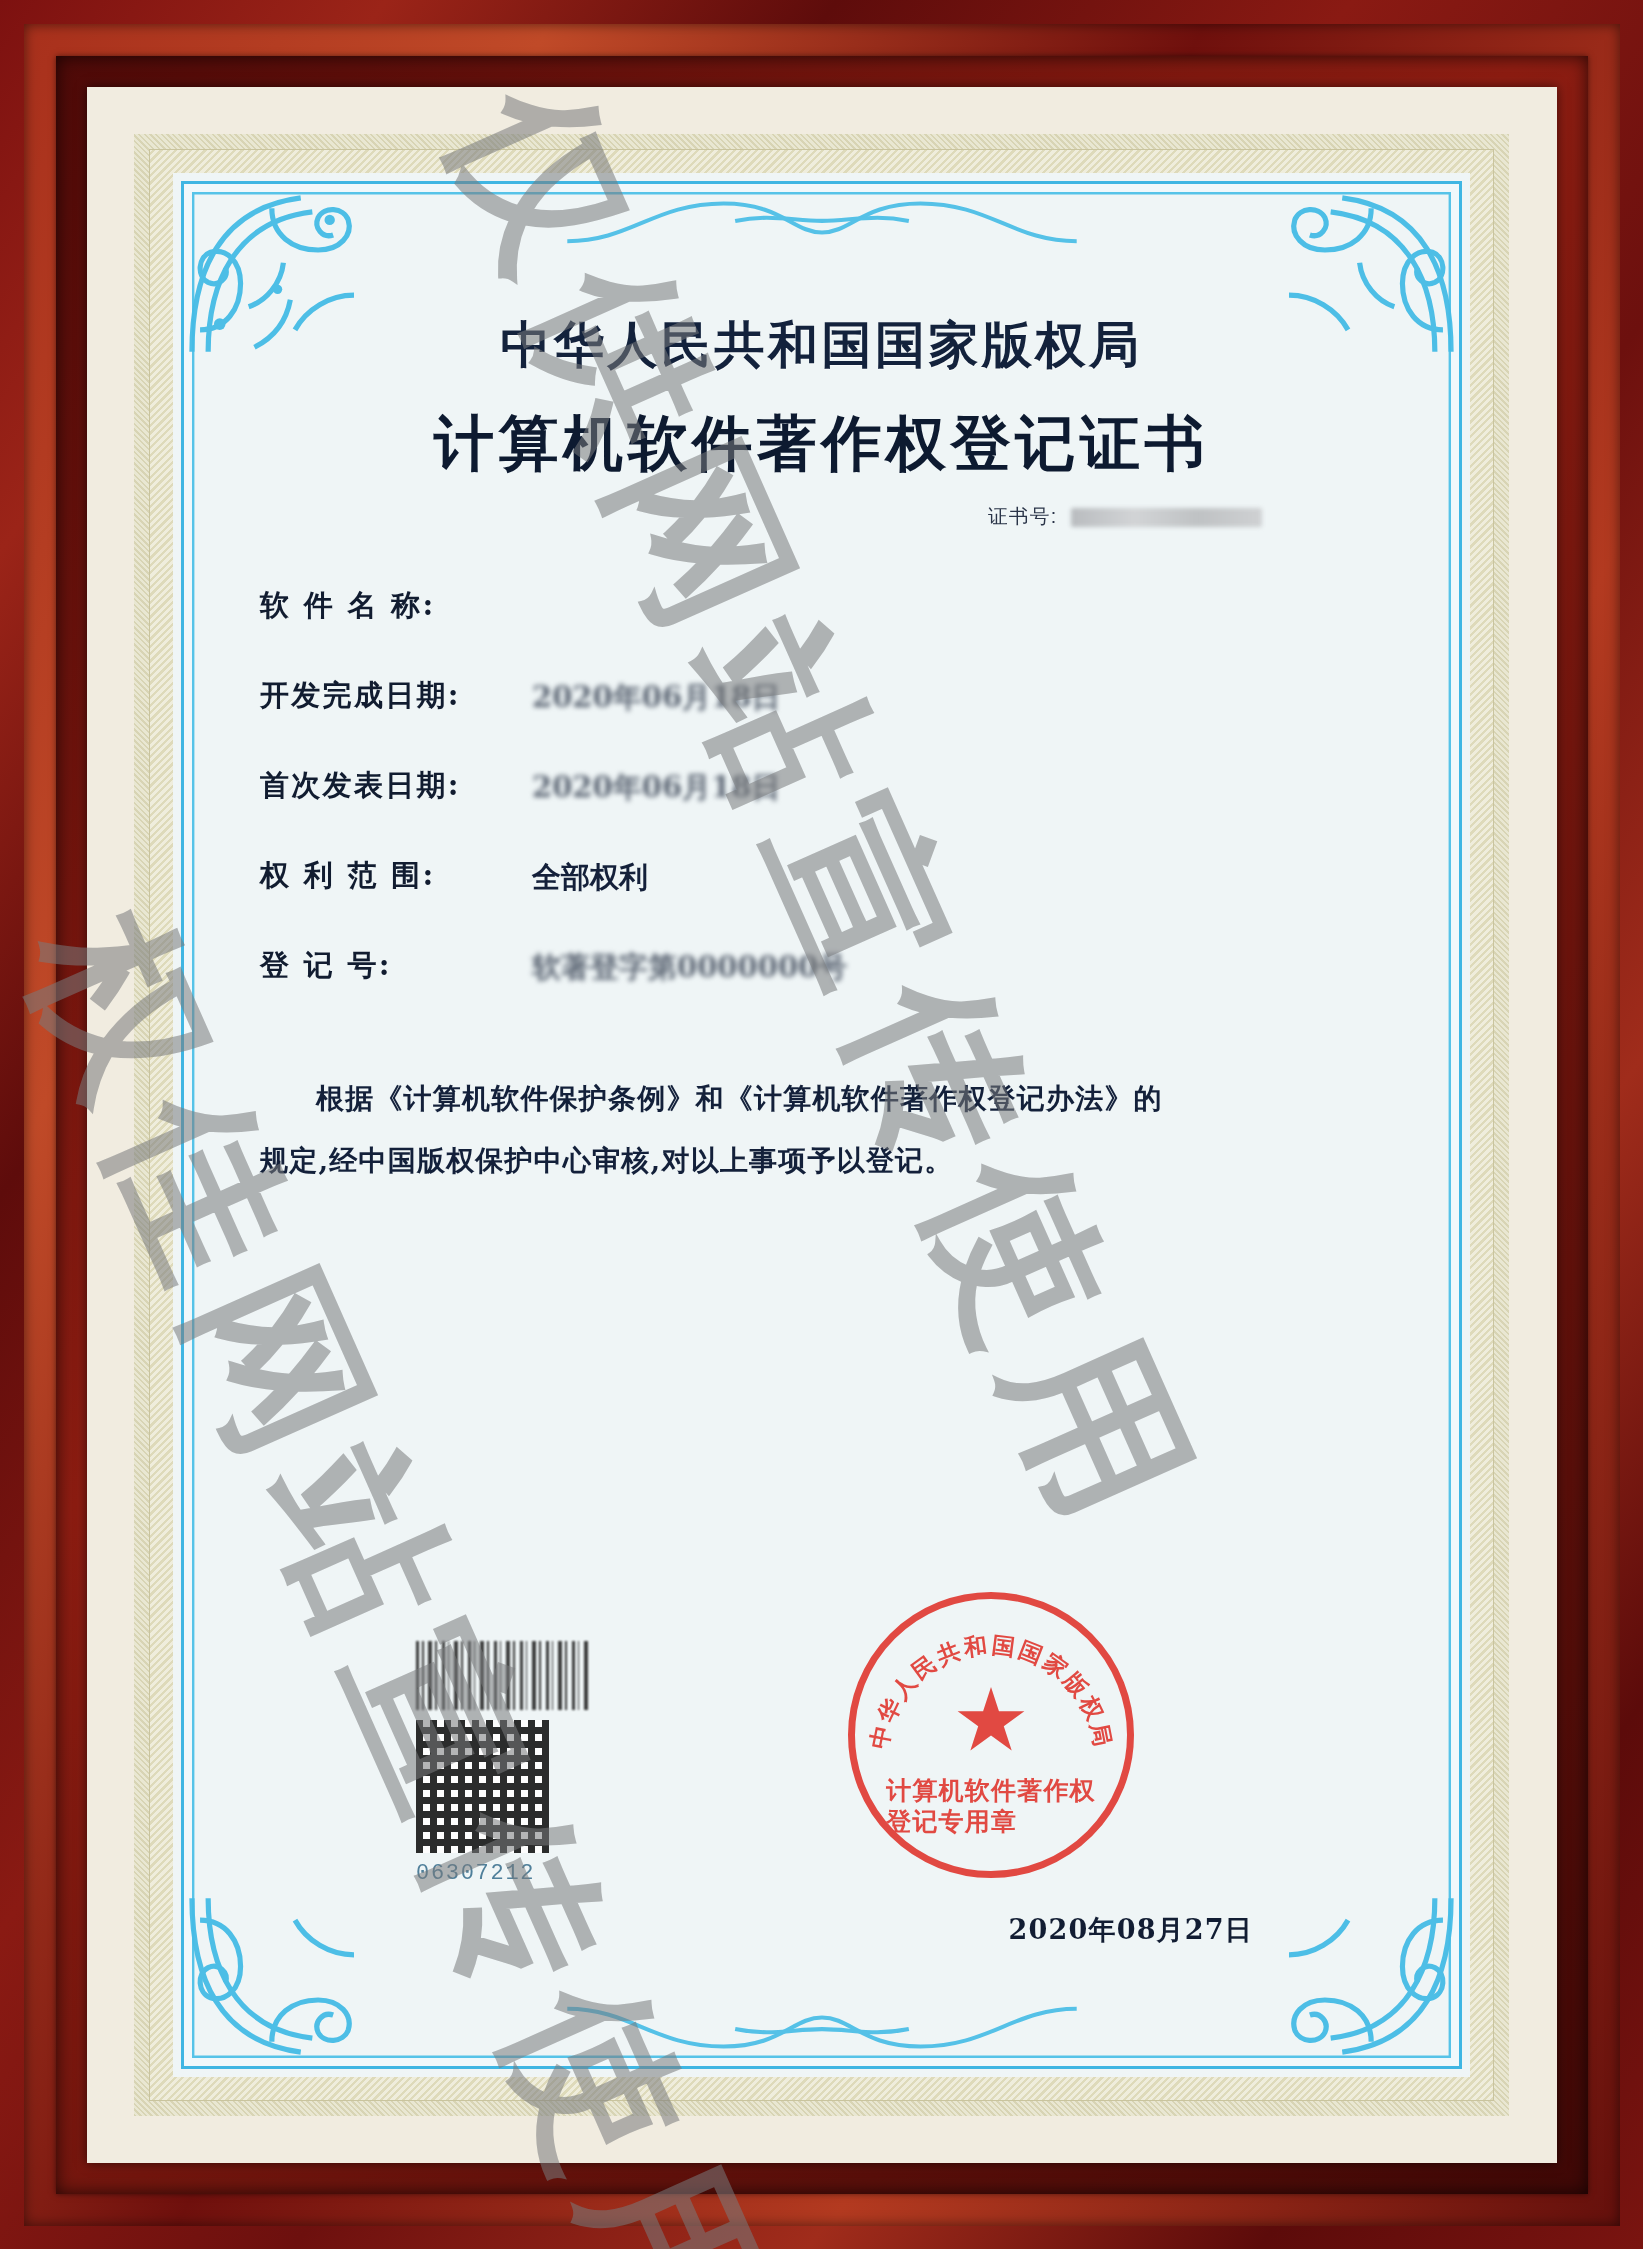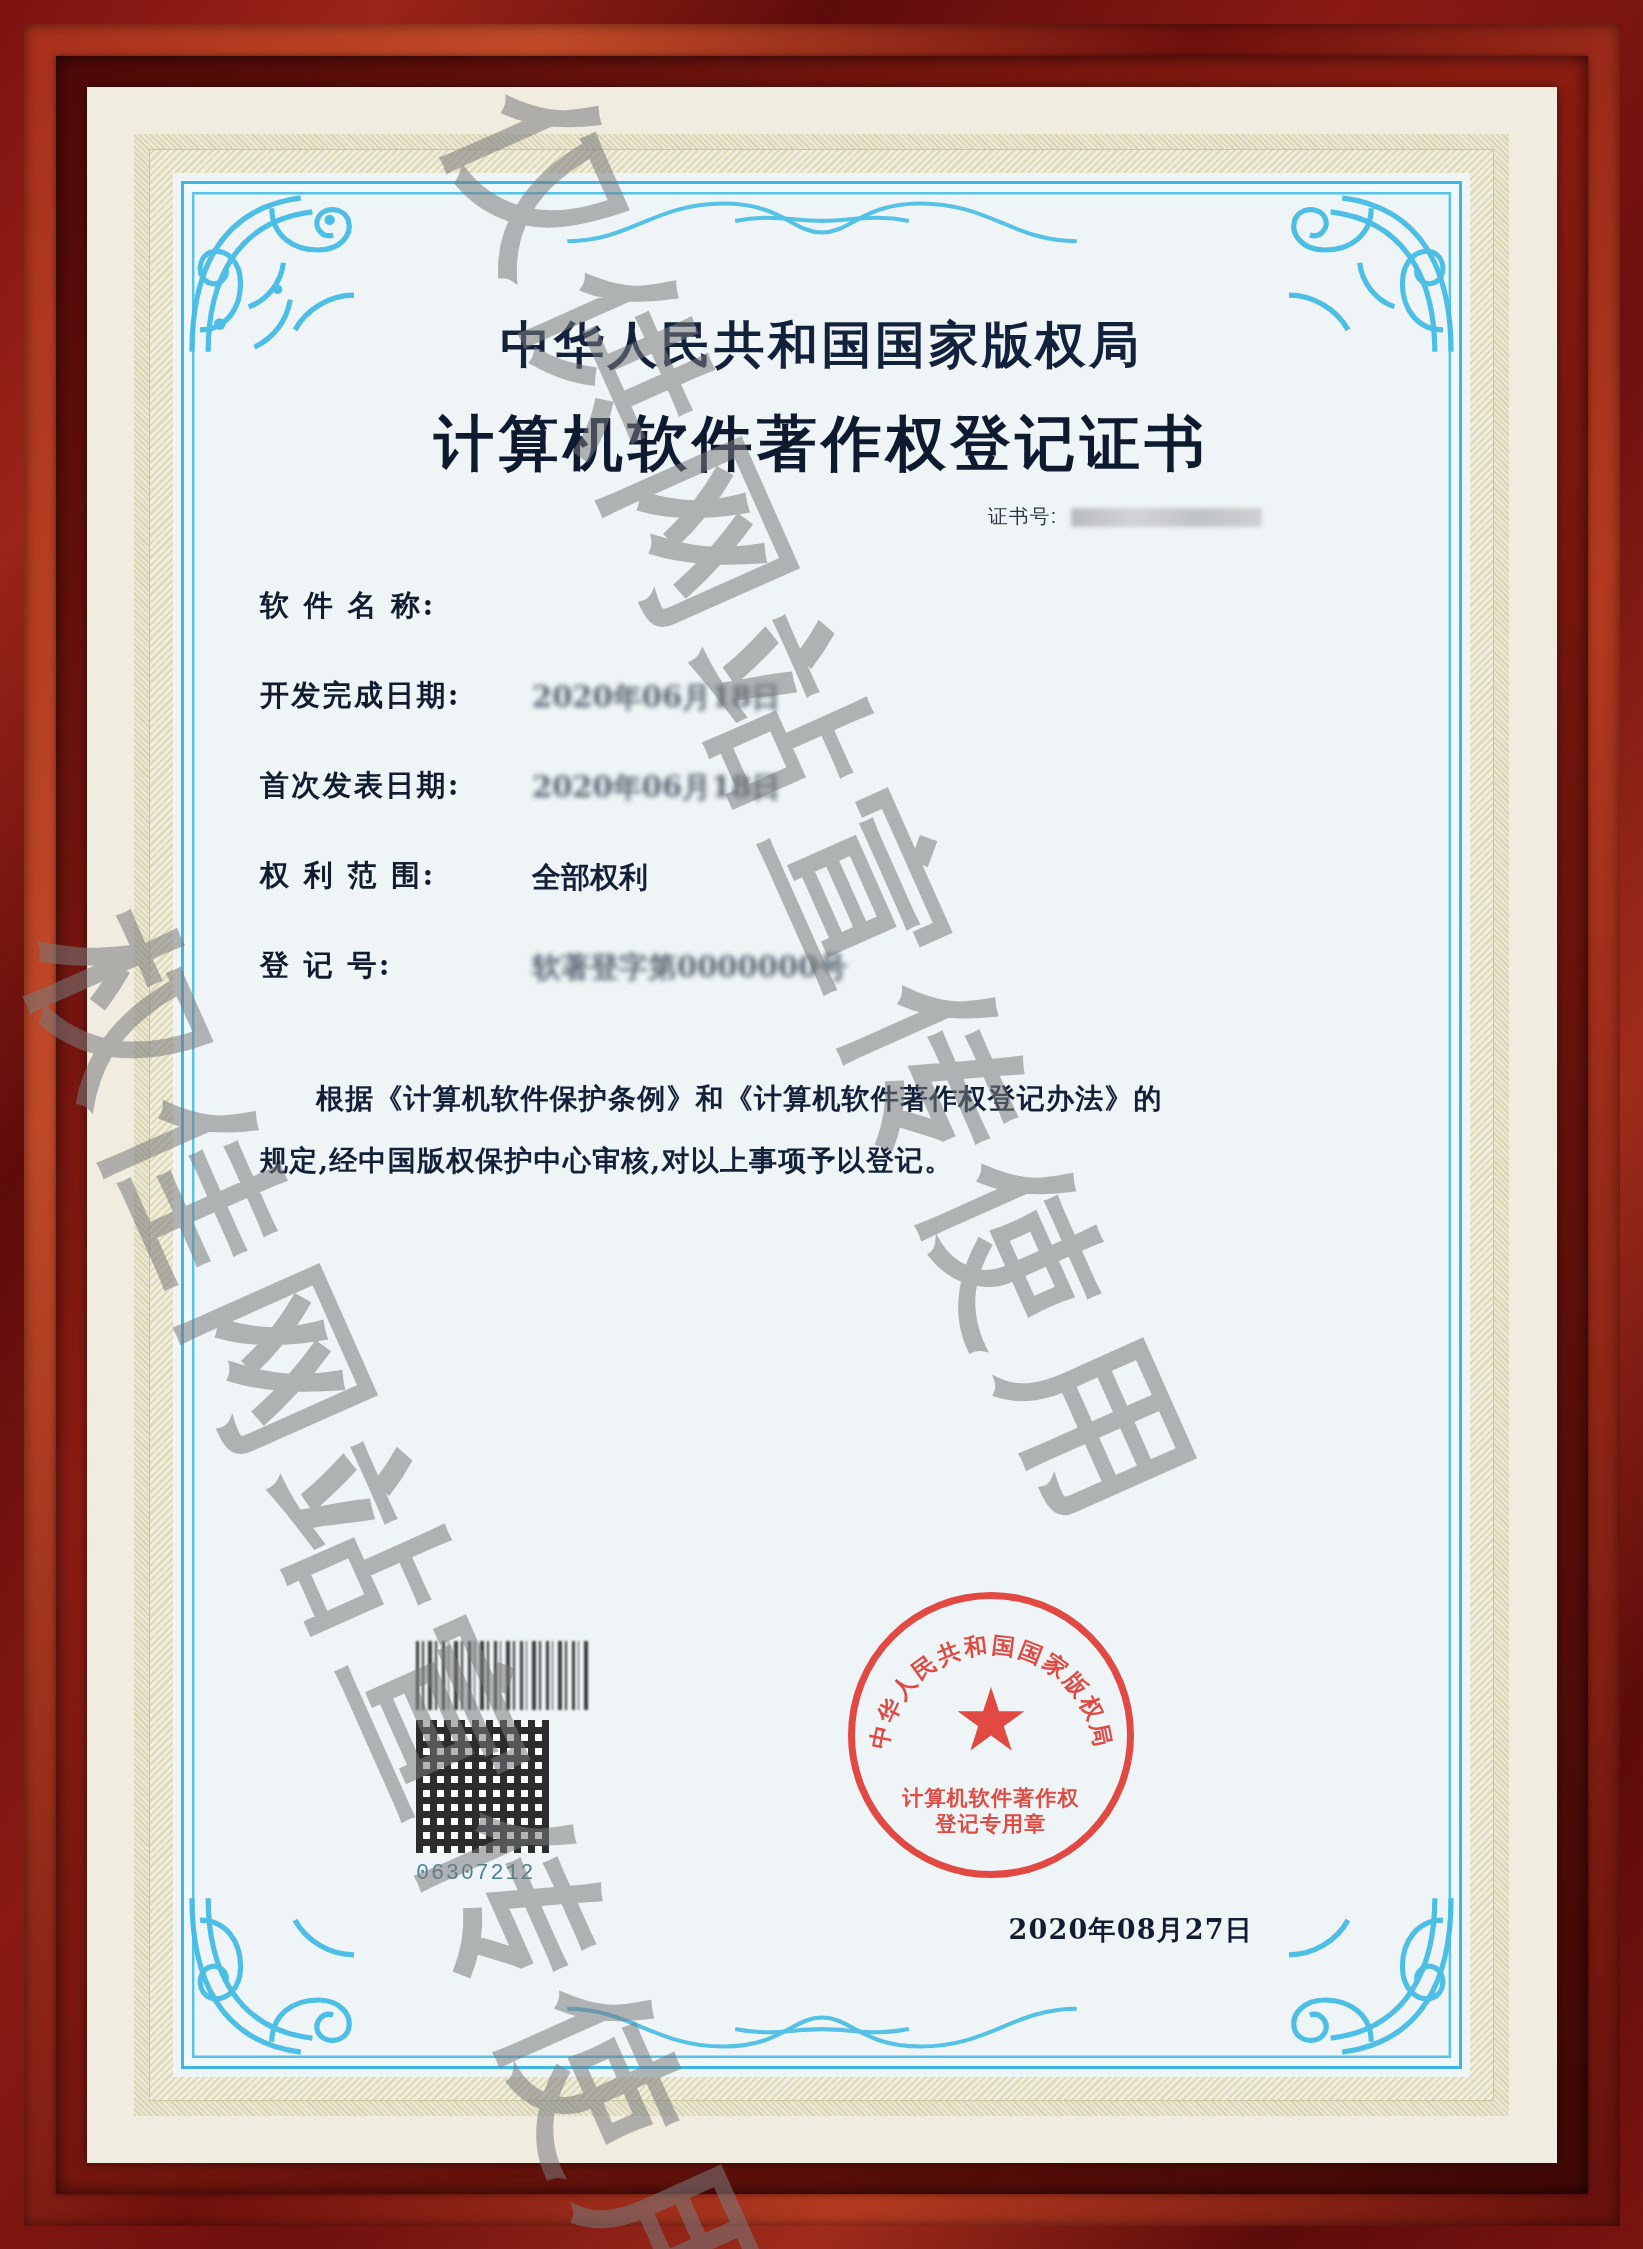--- a/index.html
+++ b/index.html
@@ -226,25 +226,25 @@
     transform: translate(-50%,-50%);
     font-size: 87px; color: #e0322a; line-height: 1;
   }
   .seal-arc-text {
     position: absolute; left: 0; top: 0; width: 100%; height: 100%;
   }
   .seal-arc-text text { fill: #e0322a; font-family: "DejaVu Serif", serif; font-weight: 700; }
   .seal-lines {
     position: absolute;
     left: 50%; bottom: 34px; transform: translateX(-50%);
-    text-align: center;
+    text-align: left;
     color: #e0322a;
     font-family: Liberation Sans, sans-serif;
     font-weight: 700;
-    font-size: 21px;
+    font-size: 25px;
     line-height: 1.25;
     letter-spacing: 1.2px;
     white-space: nowrap;
   }
   .seal-date {
     position: absolute;
     right: 130px; bottom: 5px;
     font-family: "DejaVu Serif", serif;
     font-size: 27px;
     color: #121d33;

